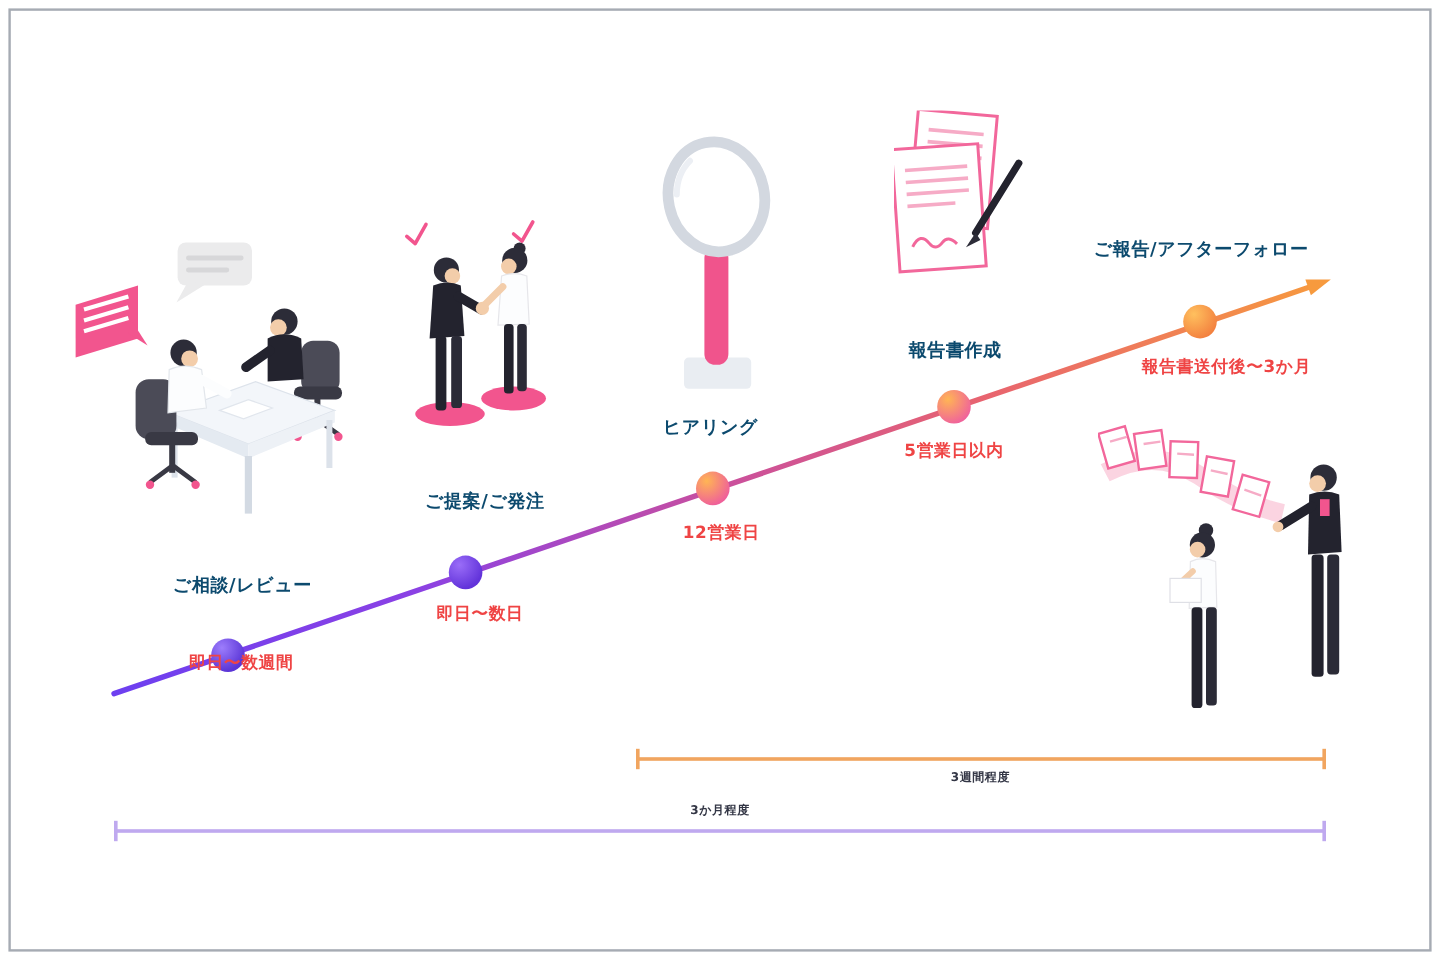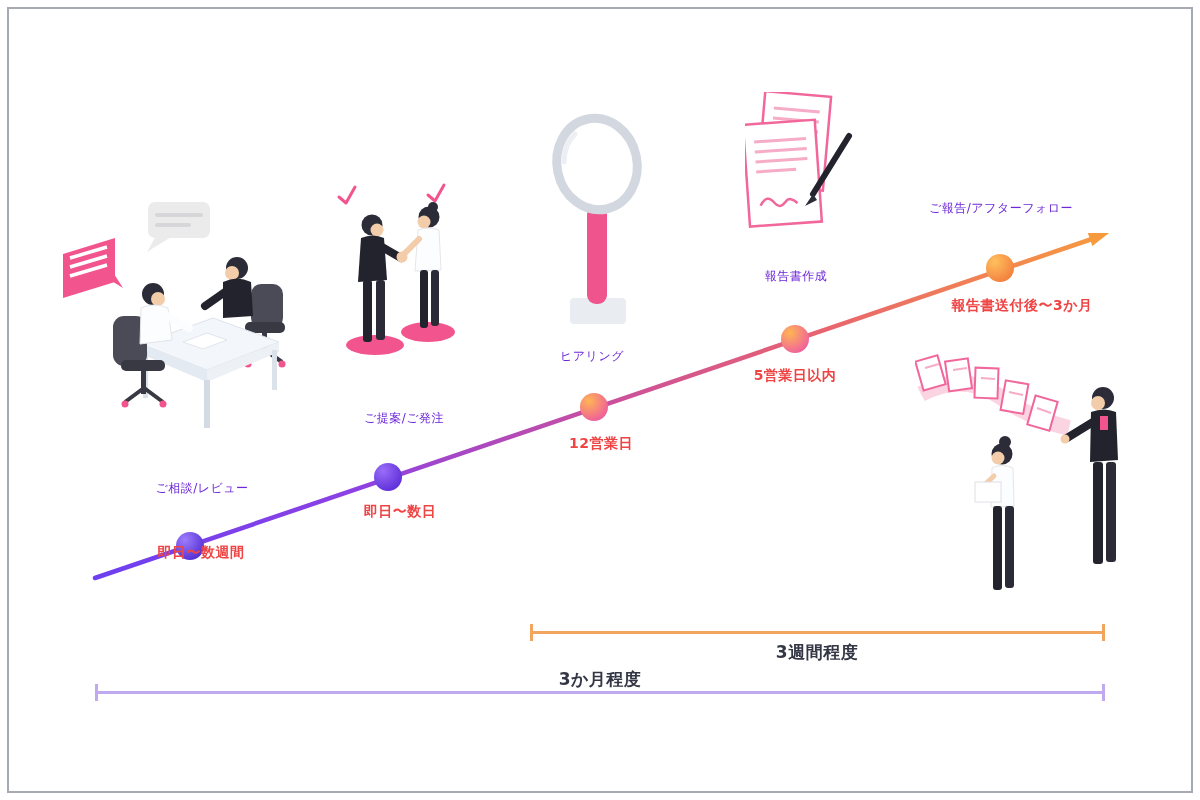--- a/index.html
+++ b/index.html
@@ -4,21 +4,21 @@
 <style>
   * { margin:0; padding:0; box-sizing:border-box; }
   html,body { background:#ffffff; }
   body { font-family:"DejaVu Sans","Liberation Sans",sans-serif; }
   .canvas { position:relative; width:1200px; height:800px; background:#ffffff; overflow:hidden; }
   .frame { position:absolute; inset:7px; border:2px solid #a6abb3; pointer-events:none; }
   .abs { position:absolute; }
 
   .step-label {
     position:absolute; transform:translate(-50%,-50%);
-    font-size:12px; font-weight:normal; color:#6d28d9;
+    font-size:15px; font-weight:bold; color:#0c4a6e;
     white-space:nowrap; letter-spacing:0.5px;
   }
   .step-duration {
     position:absolute; transform:translate(-50%,-50%);
     font-size:14px; font-weight:bold; color:#ef4444;
     white-space:nowrap; letter-spacing:0.5px;
   }
 
   .dot {
     position:absolute; width:28px; height:28px; border-radius:50%;
@@ -33,21 +33,21 @@
   .bracket { position:absolute; height:3px; }
   .bracket::before, .bracket::after {
     content:""; position:absolute; width:3px; height:17px; top:-7px; background:inherit;
   }
   .bracket::before { left:0; }
   .bracket::after { right:0; }
   .bracket-weeks  { left:530px; top:631px; width:575px; background:#f1a55f; }
   .bracket-months { left:95px;  top:691px; width:1010px; background:#bfa9ef; }
   .range-label {
     position:absolute; transform:translateX(-50%);
-    font-size:17px; font-weight:bold; color:#333645; white-space:nowrap; letter-spacing:0.5px;
+    font-size:10px; font-weight:bold; color:#333645; white-space:nowrap; letter-spacing:0.5px;
   }
 </style>
 </head>
 <body>
 
 <div class="canvas">
   <div class="frame"></div>
 
   <svg class="abs" style="left:0;top:0" width="1200" height="800" viewBox="0 0 1200 800">
     <defs>
@@ -65,21 +65,21 @@
 
   <div class="dot dot-1" style="left:190px;top:546px"></div>
   <div class="dot dot-2" style="left:388px;top:477px"></div>
   <div class="dot dot-3" style="left:594px;top:407px"></div>
   <div class="dot dot-4" style="left:795px;top:339px"></div>
   <div class="dot dot-5" style="left:1000px;top:268px"></div>
 
   <div class="step-label" style="left:202px;top:488px">ご相談/レビュー</div>
   <div class="step-label" style="left:404px;top:418px">ご提案/ご発注</div>
   <div class="step-label" style="left:592px;top:356px">ヒアリング</div>
-  <div class="step-label" style="left:796px;top:276px">報告書作成</div>
+  <div class="step-label" style="left:796px;top:292px">報告書作成</div>
   <div class="step-label" style="left:1001px;top:208px">ご報告/アフターフォロー</div>
 
   <div class="step-duration" style="left:201px;top:553px">即日〜数週間</div>
   <div class="step-duration" style="left:400px;top:512px">即日〜数日</div>
   <div class="step-duration" style="left:601px;top:444px">12営業日</div>
   <div class="step-duration" style="left:795px;top:376px">5営業日以内</div>
   <div class="step-duration" style="left:1022px;top:306px">報告書送付後〜3か月</div>
 
   <div class="bracket bracket-weeks"></div>
   <div class="range-label" style="left:817px;top:641px">3週間程度</div>

